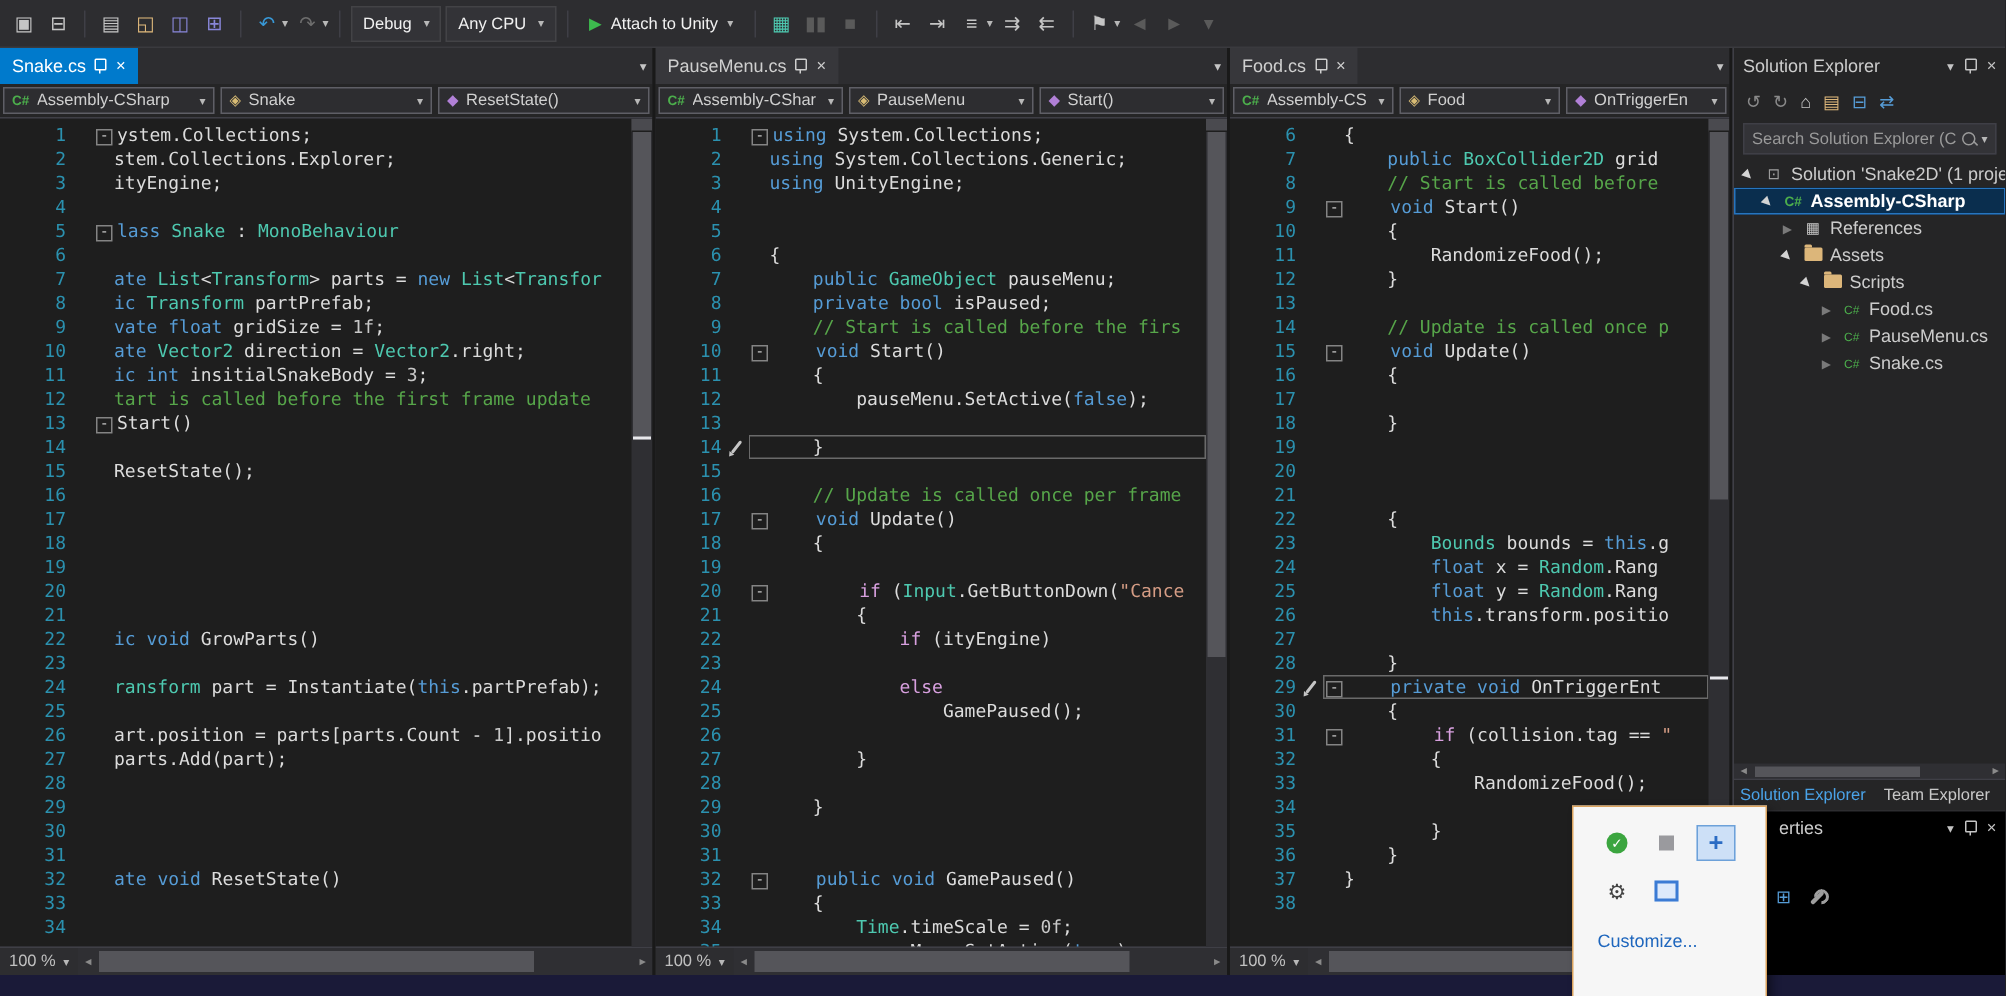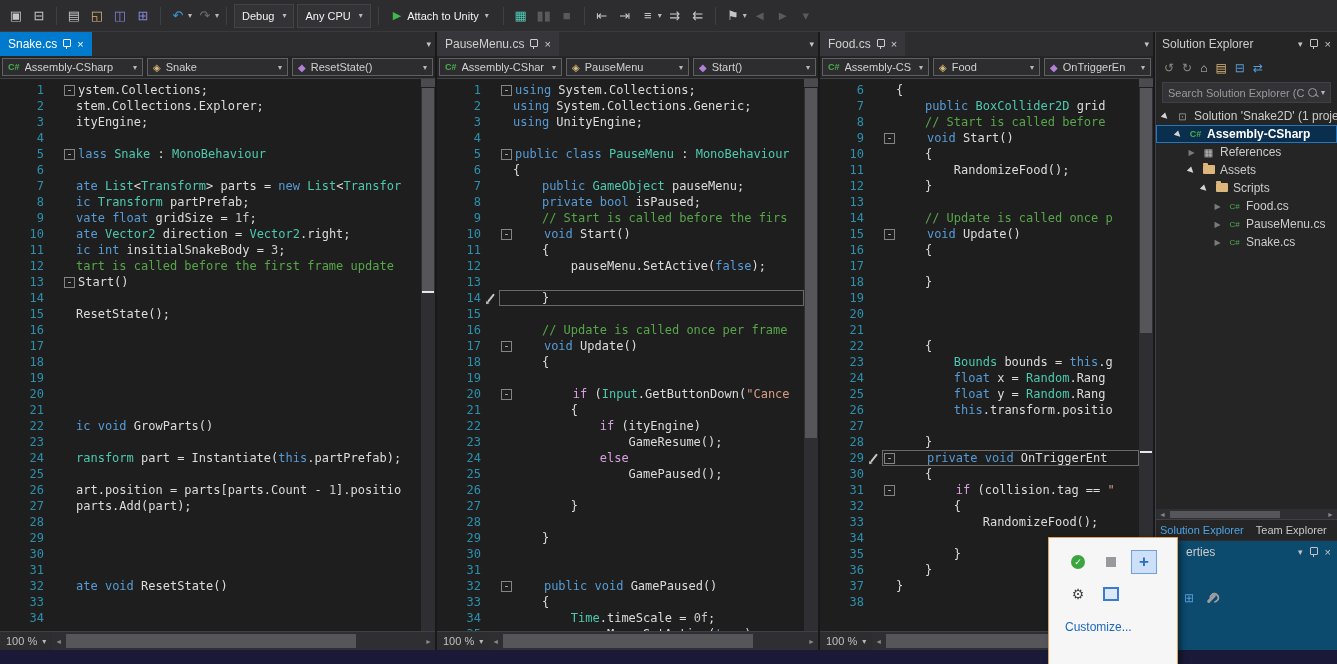--- a/index.html
+++ b/index.html
@@ -93,21 +93,21 @@
   .folder-shape{width:12px;height:9px;background:#dcb67a;border-radius:1px;position:relative;display:inline-block;margin-top:-2px;}
   .folder-shape::before{content:"";position:absolute;top:-2px;left:0;width:5px;height:2px;background:#dcb67a;border-radius:1px 1px 0 0;}
   .tlabel.bold{font-weight:bold;color:#ffffff;}
   .se-hscroll{position:absolute;left:0;right:0;bottom:20px;height:11px;background:#2f2f33;}
   .se-bottomtabs{position:absolute;left:0;right:0;bottom:0;height:20px;background:#252526;border-top:1px solid #3f3f46;
                  display:flex;align-items:center;gap:12px;padding:0 4px;font-size:11px;}
   .sb-tab.active{color:#4aa3e8;}
   .sb-tab.inactive{color:#c8c8c8;}
 
   
-  .propspanel{position:absolute;left:1155px;width:182px;top:541px;bottom:14px;background:#0c4a6e;border-left:1px solid #3f3f46;box-sizing:border-box;}
+  .propspanel{position:absolute;left:1155px;width:182px;top:541px;bottom:14px;background:#000000;border-left:1px solid #3f3f46;box-sizing:border-box;}
   .props-header{height:22px;display:flex;align-items:center;gap:7px;padding:0 6px 0 30px;color:#cccccc;}
   .props-toolbar{margin-top:22px;height:26px;display:flex;align-items:center;gap:12px;padding-left:28px;}
   .wrench{width:11px;height:3px;background:#9e9e9e;border-radius:2px;transform:rotate(-45deg);position:relative;display:inline-block;}
   .wrench::after{content:"";position:absolute;right:-2px;top:-2px;width:6px;height:6px;border:2px solid #9e9e9e;border-radius:50%;border-left-color:transparent;}
 
   
   .popup{position:absolute;left:1048px;top:537px;width:130px;height:140px;background:#f6f6f6;
          border:1px solid #dba35e;box-shadow:3px 3px 6px rgba(0,0,0,0.45);z-index:10;box-sizing:border-box;padding:12px 10px 0 16px;}
   .popup-grid{display:grid;grid-template-columns:repeat(3,33px);row-gap:8px;}
   .pcell{width:26px;height:24px;display:flex;align-items:center;justify-content:center;}
@@ -290,39 +290,39 @@
           <span class="lbl">Start()</span>
           <span class="chev">▾</span>
         </span>
     </div>
     <div class="code-wrap">
       <div class="code">
           <div class="cl"><span class="ln">1</span><span class="gut"></span><span class="lc"><span class="fold fbox">-</span><span class="tk-k">using</span><span class="tk-p"> System.Collections;</span></span></div>
           <div class="cl"><span class="ln">2</span><span class="gut"></span><span class="lc"><span class="fold"></span><span class="tk-k">using</span><span class="tk-p"> System.Collections.Generic;</span></span></div>
           <div class="cl"><span class="ln">3</span><span class="gut"></span><span class="lc"><span class="fold"></span><span class="tk-k">using</span><span class="tk-p"> UnityEngine;</span></span></div>
           <div class="cl"><span class="ln">4</span><span class="gut"></span><span class="lc"><span class="fold"></span></span></div>
-          <div class="cl"><span class="ln">5</span><span class="gut"></span><span class="lc"><span class="fold fbox">-</span><span class="tk-k">public</span><span class="tk-p"> </span><span class="tk-k">class</span><span class="tk-p"> </span><span class="tk-t">PauseMenu</span><span class="tk-p"> : </span><span class="tk-t">MonoBehaviour</span></span></div>
+          <div class="cl"><span class="ln">5</span><span class="gut"></span></div>
           <div class="cl"><span class="ln">6</span><span class="gut"></span><span class="lc"><span class="fold"></span><span class="tk-p">{</span></span></div>
           <div class="cl"><span class="ln">7</span><span class="gut"></span><span class="lc"><span class="fold"></span><span class="tk-p">    </span><span class="tk-k">public</span><span class="tk-p"> </span><span class="tk-t">GameObject</span><span class="tk-p"> pauseMenu;</span></span></div>
           <div class="cl"><span class="ln">8</span><span class="gut"></span><span class="lc"><span class="fold"></span><span class="tk-p">    </span><span class="tk-k">private</span><span class="tk-p"> </span><span class="tk-k">bool</span><span class="tk-p"> isPaused;</span></span></div>
           <div class="cl"><span class="ln">9</span><span class="gut"></span><span class="lc"><span class="fold"></span><span class="tk-p">    </span><span class="tk-c">// Start is called before the firs</span></span></div>
           <div class="cl"><span class="ln">10</span><span class="gut"></span><span class="lc"><span class="fold fbox">-</span><span class="tk-p">    </span><span class="tk-k">void</span><span class="tk-p"> Start()</span></span></div>
           <div class="cl"><span class="ln">11</span><span class="gut"></span><span class="lc"><span class="fold"></span><span class="tk-p">    {</span></span></div>
           <div class="cl"><span class="ln">12</span><span class="gut"></span><span class="lc"><span class="fold"></span><span class="tk-p">        pauseMenu.SetActive(</span><span class="tk-k">false</span><span class="tk-p">);</span></span></div>
           <div class="cl"><span class="ln">13</span><span class="gut"></span><span class="lc"><span class="fold"></span></span></div>
           <div class="cl"><span class="ln">14</span><span class="gut"><span class="pencil-ic"></span></span><span class="lc boxed"><span class="fold"></span><span class="tk-p">    }</span></span></div>
           <div class="cl"><span class="ln">15</span><span class="gut"></span><span class="lc"><span class="fold"></span></span></div>
           <div class="cl"><span class="ln">16</span><span class="gut"></span><span class="lc"><span class="fold"></span><span class="tk-p">    </span><span class="tk-c">// Update is called once per frame</span></span></div>
           <div class="cl"><span class="ln">17</span><span class="gut"></span><span class="lc"><span class="fold fbox">-</span><span class="tk-p">    </span><span class="tk-k">void</span><span class="tk-p"> Update()</span></span></div>
           <div class="cl"><span class="ln">18</span><span class="gut"></span><span class="lc"><span class="fold"></span><span class="tk-p">    {</span></span></div>
           <div class="cl"><span class="ln">19</span><span class="gut"></span></div>
           <div class="cl"><span class="ln">20</span><span class="gut"></span><span class="lc"><span class="fold fbox">-</span><span class="tk-p">        </span><span class="tk-x">if</span><span class="tk-p"> (</span><span class="tk-t">Input</span><span class="tk-p">.GetButtonDown(</span><span class="tk-s">"Cance</span></span></div>
           <div class="cl"><span class="ln">21</span><span class="gut"></span><span class="lc"><span class="fold"></span><span class="tk-p">        {</span></span></div>
           <div class="cl"><span class="ln">22</span><span class="gut"></span><span class="lc"><span class="fold"></span><span class="tk-p">            </span><span class="tk-x">if</span><span class="tk-p"> (ityEngine)</span></span></div>
-          <div class="cl"><span class="ln">23</span><span class="gut"></span><span class="lc"><span class="fold"></span><span class="tk-p">                GameResume();</span></span></div>
+          <div class="cl"><span class="ln">23</span><span class="gut"></span></div>
           <div class="cl"><span class="ln">24</span><span class="gut"></span><span class="lc"><span class="fold"></span><span class="tk-p">            </span><span class="tk-x">else</span></span></div>
           <div class="cl"><span class="ln">25</span><span class="gut"></span><span class="lc"><span class="fold"></span><span class="tk-p">                GamePaused();</span></span></div>
           <div class="cl"><span class="ln">26</span><span class="gut"></span><span class="lc"><span class="fold"></span></span></div>
           <div class="cl"><span class="ln">27</span><span class="gut"></span><span class="lc"><span class="fold"></span><span class="tk-p">        }</span></span></div>
           <div class="cl"><span class="ln">28</span><span class="gut"></span><span class="lc"><span class="fold"></span></span></div>
           <div class="cl"><span class="ln">29</span><span class="gut"></span><span class="lc"><span class="fold"></span><span class="tk-p">    }</span></span></div>
           <div class="cl"><span class="ln">30</span><span class="gut"></span><span class="lc"><span class="fold"></span></span></div>
           <div class="cl"><span class="ln">31</span><span class="gut"></span><span class="lc"><span class="fold"></span></span></div>
           <div class="cl"><span class="ln">32</span><span class="gut"></span><span class="lc"><span class="fold fbox">-</span><span class="tk-p">    </span><span class="tk-k">public</span><span class="tk-p"> </span><span class="tk-k">void</span><span class="tk-p"> GamePaused()</span></span></div>
           <div class="cl"><span class="ln">33</span><span class="gut"></span><span class="lc"><span class="fold"></span><span class="tk-p">    {</span></span></div>

